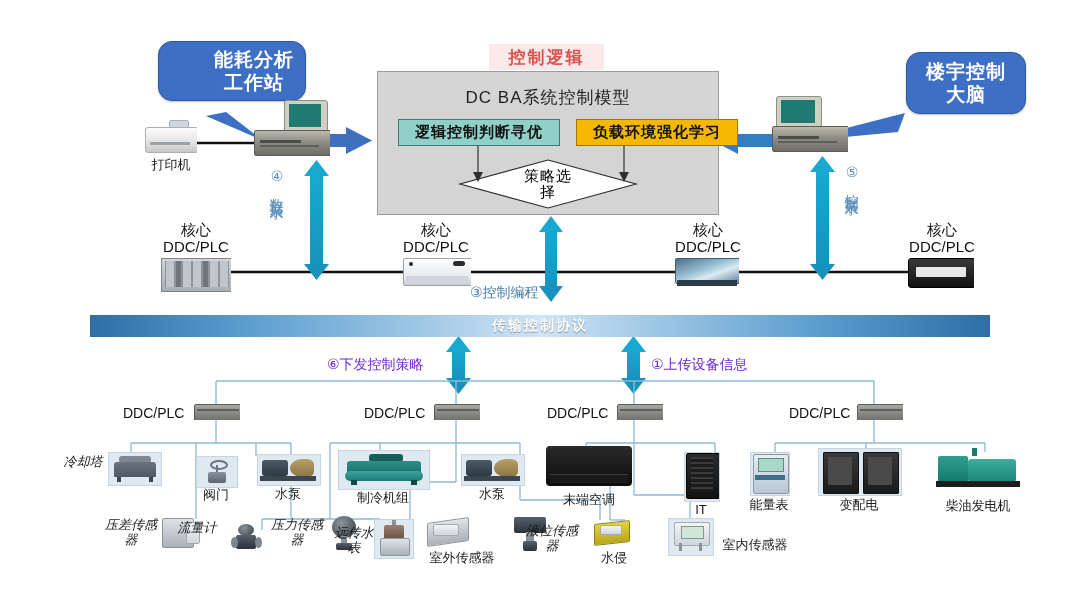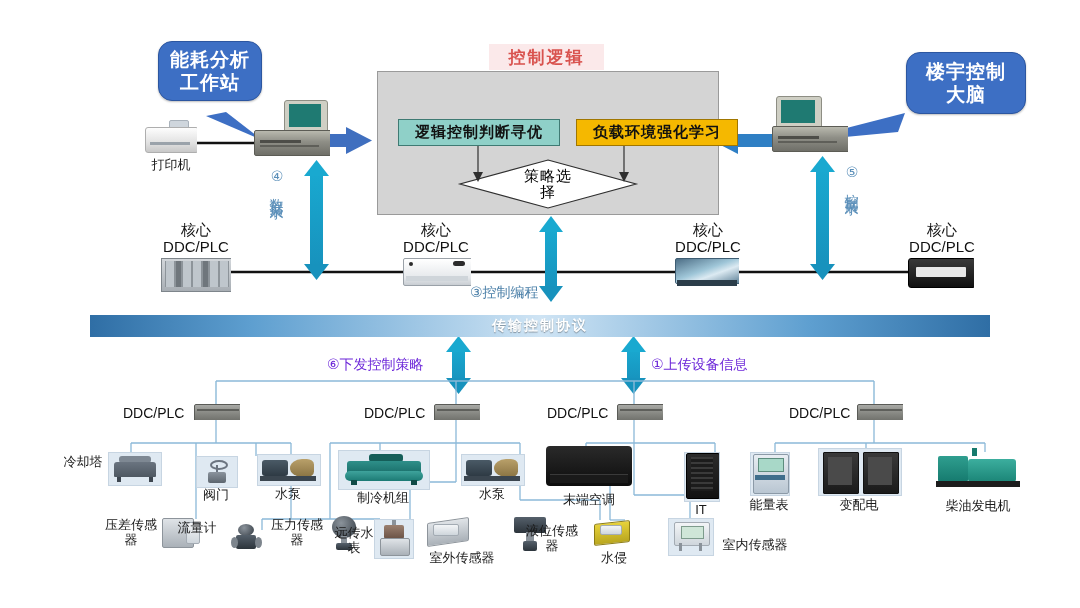--- a/index.html
+++ b/index.html
@@ -38,21 +38,21 @@
     display:flex;align-items:center;justify-content:center;letter-spacing:1px;
   }
   .pill.teal{background:#8fd0c8;border-color:#3f7a73;}
   .pill.amber{background:#f5b800;border-color:#a07600;}
   .diamond-label{
     font-size:15px;color:#000000;text-align:center;line-height:1.05;letter-spacing:1px;
   }
 
   
   .lbl{color:#1a1a1a;font-size:13px;text-align:center;line-height:1.15;white-space:nowrap;}
-  .lbl.wrap{white-space:normal;}
+  .lbl.wrap{white-space:normal;font-style:italic;}
   .lbl-core{font-size:15px;text-align:center;line-height:1.12;color:#111;}
   .lbl-ddc{font-size:14px;color:#111;white-space:nowrap;}
 
   
   .vlabel{
     writing-mode:vertical-rl;text-orientation:upright;
     font-size:14px;color:#5b8fb9;letter-spacing:3px;line-height:1;white-space:nowrap;
   }
   .flowlbl{font-size:14px;color:#4a7fa8;white-space:nowrap;}
   .flowlbl.dark{color:#6d28d9;}
@@ -271,35 +271,38 @@
 
     <g stroke="#8bb9d8" stroke-width="1.3" fill="none">
       <path d="M874,418 L874,443"></path>
       <path d="M775,443 L985,443"></path>
       <path d="M775,443 L775,456"></path>
       <path d="M866,443 L866,456"></path>
       <path d="M985,443 L985,452"></path>
     </g>
   </svg>
 
-  <div class="abs callout" style="left:158px;top:41px;width:102px;height:58px;">
+  <div class="abs callout" style="left:158px;top:41px;width:102px;height:58px;padding-left:44px;">
     <span>能耗分析</span>
     <span>工作站</span>
   </div>
 
   <div class="abs callout" style="left:906px;top:52px;width:118px;height:60px;">
     <span>楼宇控制</span>
     <span>大脑</span>
   </div>
 
   <div class="abs ctrl-title" style="left:489px;top:44px;width:115px;height:26px;">
     <span>控制逻辑</span>
   </div>
 
   <div class="abs ctrl-box" style="left:377px;top:71px;width:340px;height:142px;">
+    <div class="abs model-title" style="left:0;top:14px;width:340px;">
+      <span>DC BA系统控制模型</span>
+    </div>
 
     <div class="abs pill teal" style="left:20px;top:47px;width:160px;height:25px;">
       <span>逻辑控制判断寻优</span>
     </div>
 
     <div class="abs pill amber" style="left:198px;top:47px;width:160px;height:25px;">
       <span>负载环境强化学习</span>
     </div>
 
     <svg class="abs" width="340" height="142" style="left:0;top:0;">

